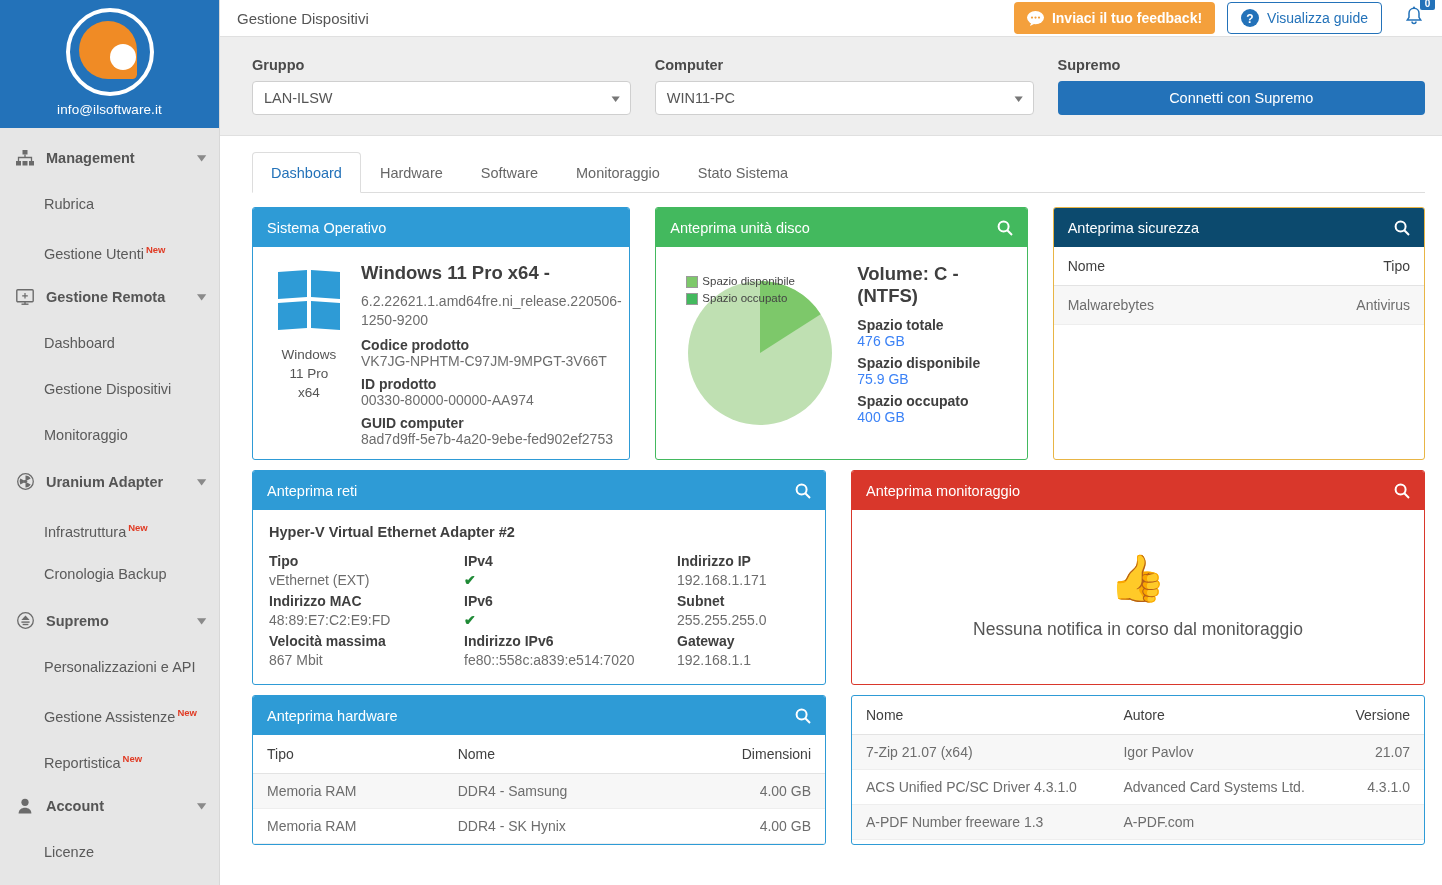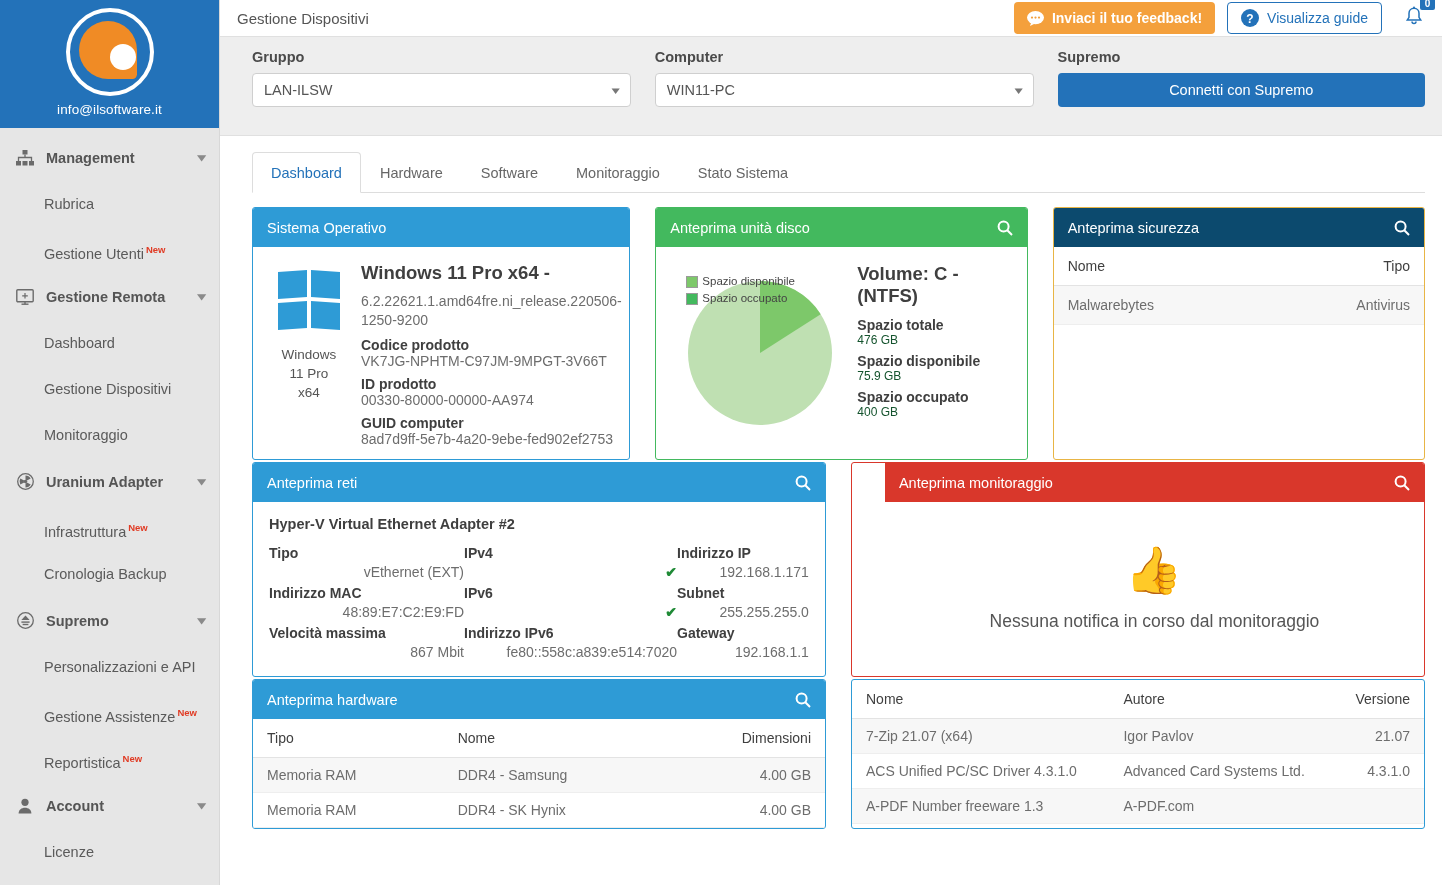--- a/index.html
+++ b/index.html
@@ -113,21 +113,21 @@
     border-radius: 2px; padding: 1px 4px; min-width: 15px; text-align: center;
   }
 
   
   .selectbar {
     background: #eeeeee;
     border-top: 1px solid #e0e0e0;
     border-bottom: 1px solid #e0e0e0;
     height: 100px; min-height: 100px;
     display: flex; align-items: flex-start;
-    padding: 12px 17px 0 32px;
+    padding: 20px 17px 0 32px;
     gap: 8px;
   }
   .sel-col { display: flex; flex-direction: column; }
   .sel-col.c1 { width: 400px; }
   .sel-col.c2 { width: 400px; margin-left: 16px; }
   .sel-col.c3 { width: 388px; margin-left: 16px; }
   .sel-label { font-size: 14.5px; font-weight: bold; color: #4a4a4a; margin-bottom: 8px; }
   .sel-input {
     height: 34px; background: #fff;
     border: 1px solid #cfcfcf; border-radius: 4px;
@@ -156,40 +156,40 @@
     border-radius: 4px 4px 0 0;
   }
   .tab.active {
     color: #2372b9;
     background: #fff;
     border-color: #dddddd #dddddd #ffffff #dddddd;
   }
 
   
   .content { flex: 1; padding: 14px 17px 0 32px; overflow: hidden; background:#fff; }
-  .row { display: flex; gap: 25px; margin-bottom: 2px; }
+  .row { display: flex; gap: 25px; margin-bottom: 10px; }
 
   .card { background: #fff; border-radius: 3px; overflow: hidden; display: flex; flex-direction: column; }
   .card-head {
     height: 39px; min-height: 39px;
     display: flex; align-items: center;
     padding: 0 14px;
     color: #fff; font-size: 14.5px;
   }
   .card-head .ttl { flex: 1; }
   .card-head .srch { cursor: pointer; display:flex; align-items:center; }
   .card-body { flex: 1; }
 
   .card.blue   { border: 1px solid #2e9bd6; }
   .card.blue   .card-head { background: #2e9bd6; }
   .card.green  { border: 1px solid #43b95e; }
   .card.green  .card-head { background: #43b95e; }
   .card.orange { border: 1px solid #e8b545; }
   .card.orange .card-head { background: #0c4a6e; }
-  .card.red    { border: 1px solid #d9372b; padding-left: 33px; }
+  .card.red    { border: 1px solid #d9372b; }
   .card.red    .card-head { background: #d9372b; }
 
   
   .os-card { width: 380px; }
   .os-body { display: flex; padding: 14px 12px 12px 8px; }
   .os-left { width: 96px; min-width: 96px; display: flex; flex-direction: column; align-items: center; }
   .winlogo { width: 62px; height: 58px; display: grid; grid-template-columns: 1fr 1fr; grid-template-rows: 1fr 1fr; gap: 4px; margin-top: 10px;}
   .winlogo i { background: #2e9bd6; display:block; }
   .winlogo i.a { transform: skewY(-4deg); }
   .winlogo i.b { transform: skewY(4deg); }
@@ -208,21 +208,21 @@
   .pie-wrap { width: 195px; min-width: 195px; position: relative; display:flex; align-items:center; justify-content:center;}
   .legend {
     position: absolute; top: 16px; left: 24px;
     font-size: 11.5px; color: #444; line-height: 17px;
   }
   .legend div { display: flex; align-items: center; gap: 4px; }
   .legend span.sw { width: 12px; height: 12px; border: 1px solid #9a9a9a; display:inline-block; }
   .disk-right { flex: 1; padding-top: 6px; }
   .disk-vol { font-size: 18.5px; font-weight: bold; color: #3f3f3f; margin-bottom: 10px; }
   .disk-k { font-size: 14px; font-weight: bold; color: #3f3f3f; margin-top: 6px; }
-  .disk-v { font-size: 12px; color: #14532d; }
+  .disk-v { font-size: 14px; color: #3b82f6; }
 
   
   .sec-card { width: 374px; }
   .tbl { width: 100%; border-collapse: collapse; }
   .tbl th {
     text-align: left; font-size: 14px; color: #3f3f3f;
     padding: 11px 14px; border-bottom: 1px solid #e3e3e3; font-weight: normal;
   }
   .tbl th.r, .tbl td.r { text-align: right; }
   .tbl td {
@@ -233,21 +233,21 @@
 
   
   .net-card { width: 577px; }
   .net-body { padding: 14px 16px 12px 16px; }
   .net-adapter { font-size: 14.5px; font-weight: bold; color: #3f3f3f; margin-bottom: 12px; }
   .net-cols { display: flex; }
   .net-col { flex: 1; }
   .net-col.c1 { flex: 0 0 195px; }
   .net-col.c2 { flex: 0 0 213px; }
   .net-k { font-size: 14px; font-weight: bold; color: #3f3f3f; line-height: 19px; }
-  .net-v { font-size: 14px; color: #6d6d6d; line-height: 19px; margin-bottom: 2px; text-align: right; }
+  .net-v { font-size: 14px; color: #6d6d6d; line-height: 19px; margin-bottom: 2px; }
   .net-v.ok { color: #1f8a36; font-weight: bold; }
 
   
   .mon-card { width: 577px; }
   .mon-body { display: flex; flex-direction: column; align-items: center; justify-content: center; padding: 30px 0; }
   .thumb { font-size: 46px; color: #555; line-height: 1; }
   .mon-msg { font-size: 17.5px; color: #555; margin-top: 18px; }
 
   
   .hw-card { width: 577px; }

